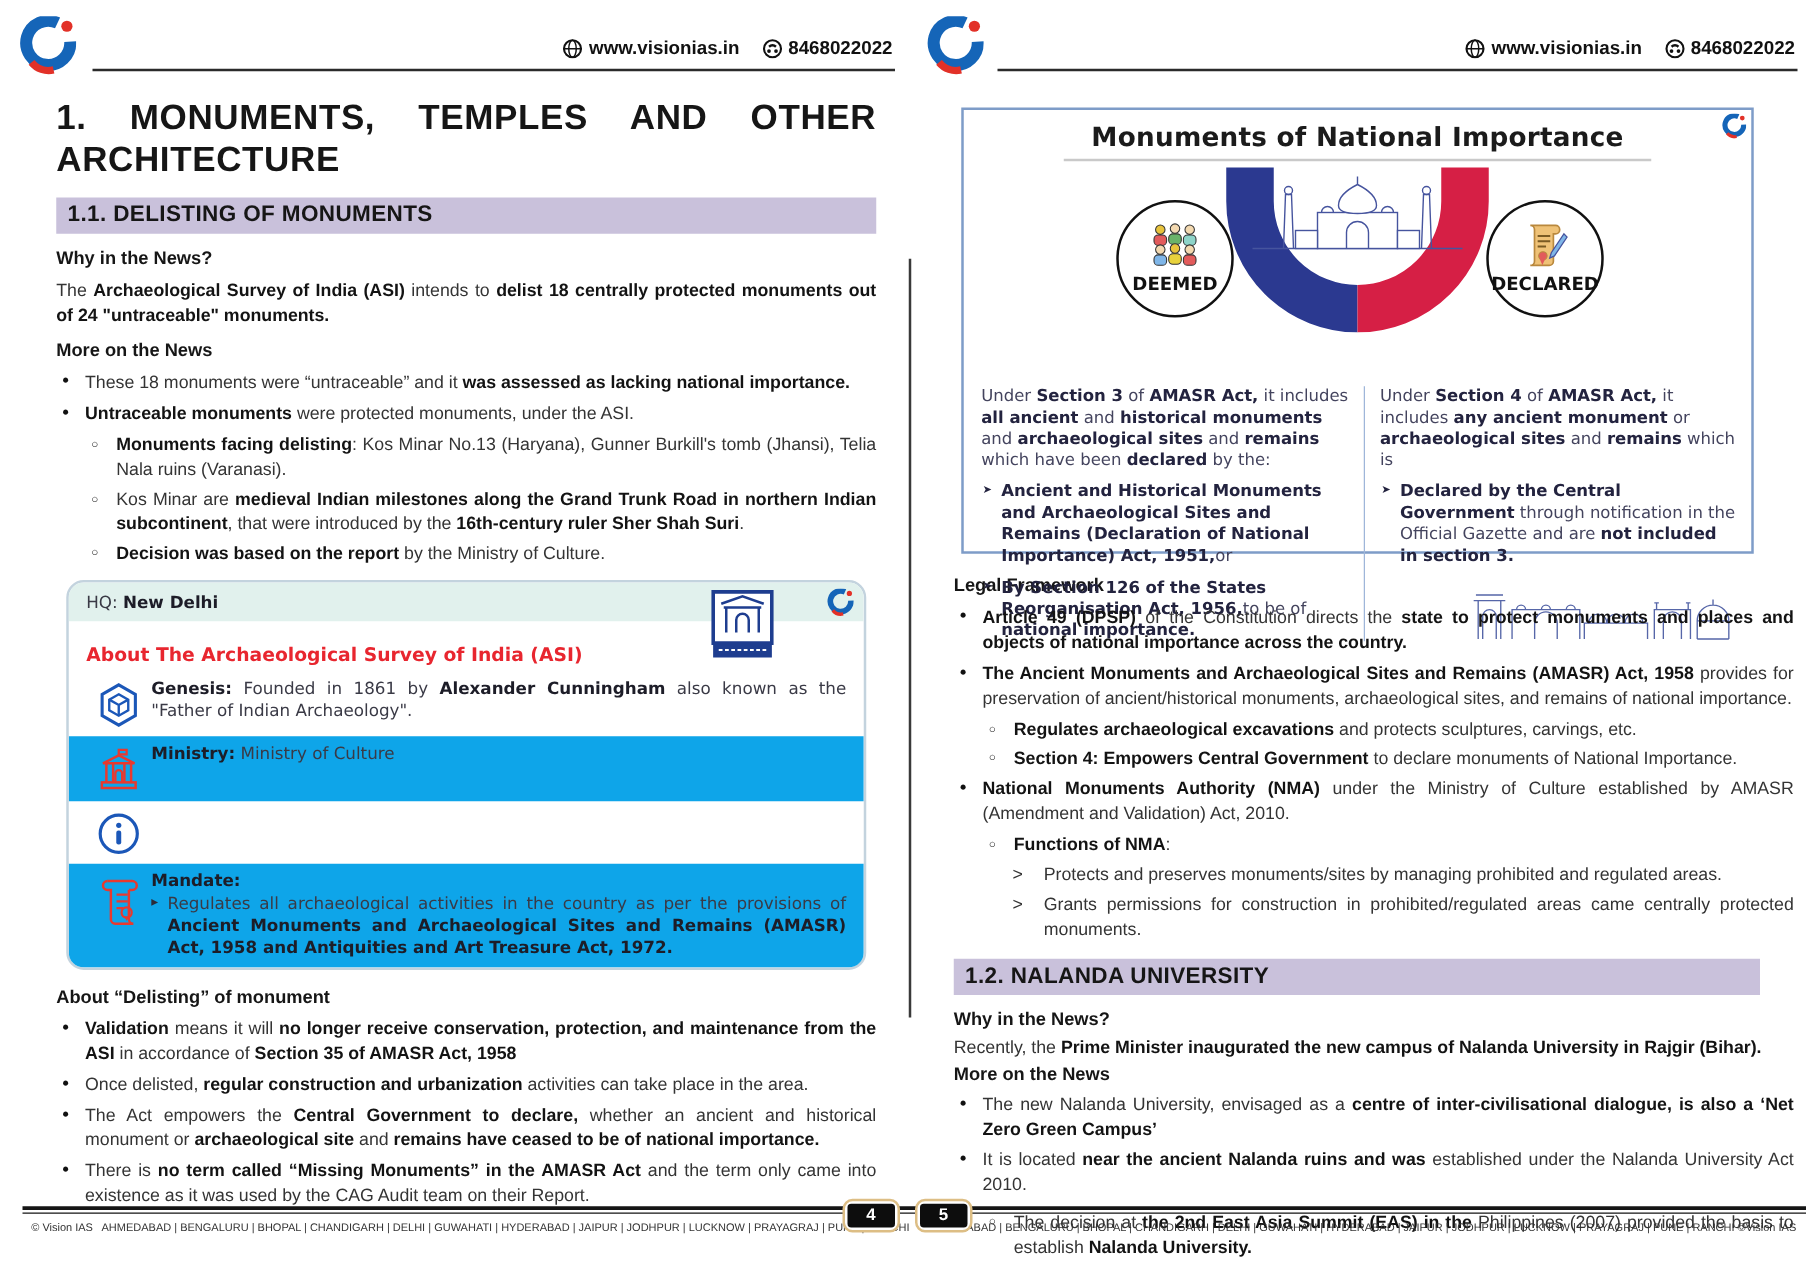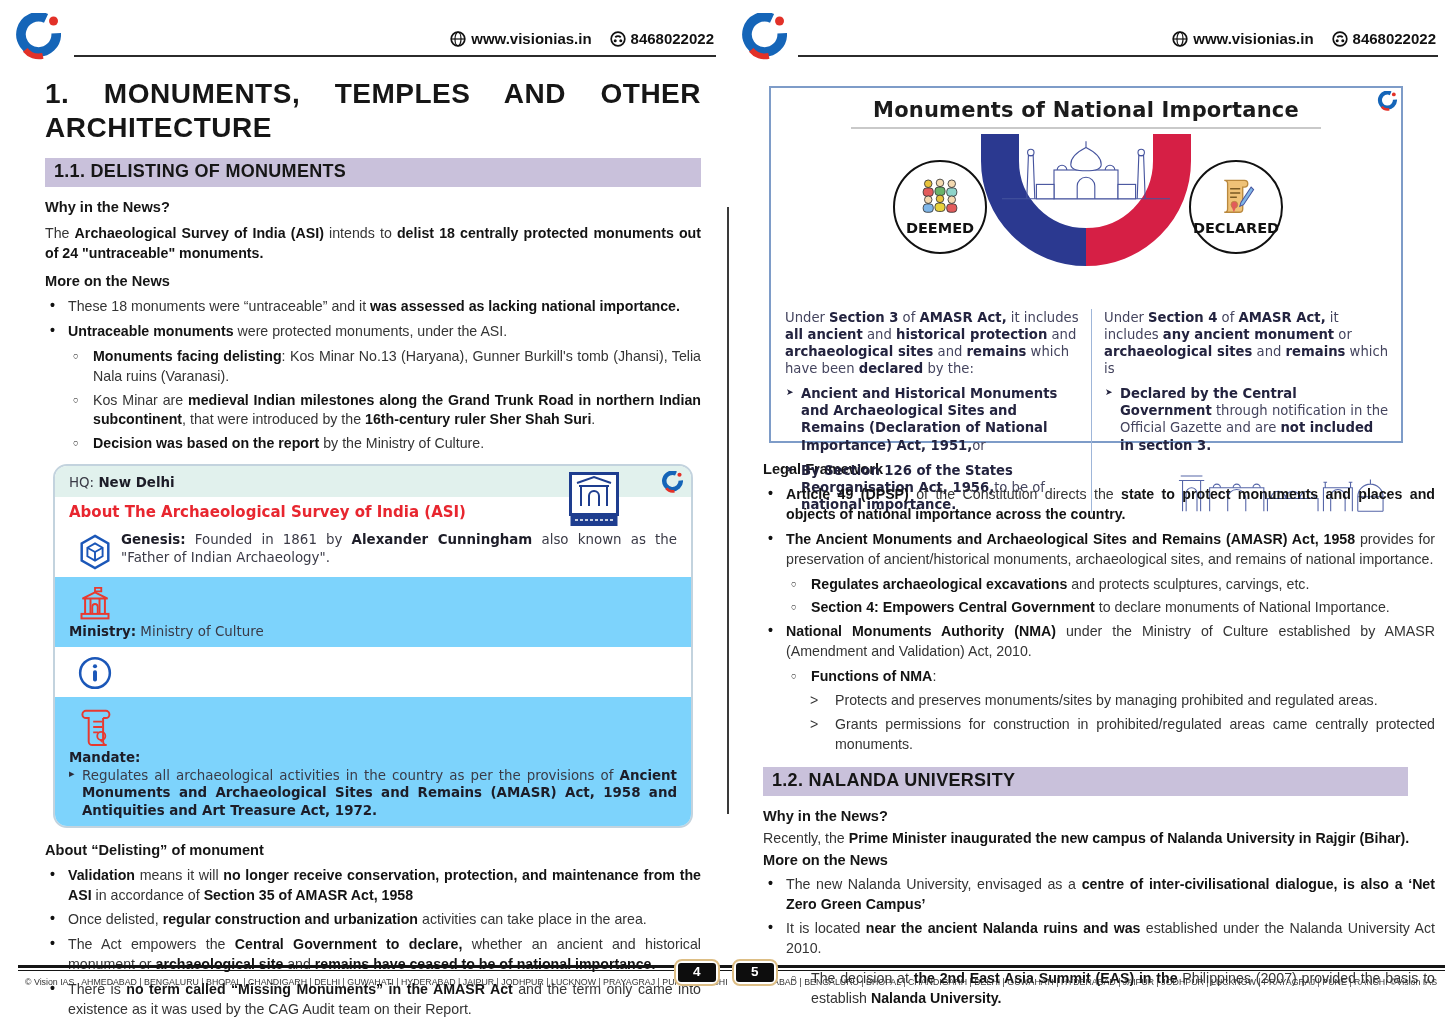--- a/index.html
+++ b/index.html
@@ -32,23 +32,23 @@
   .b3{position:relative;padding-left:72px;font-size:14.2px;line-height:1.40;
       text-align:justify;margin-bottom:4px;}
   .b3::before{content:">";position:absolute;left:47px;top:0;color:#333;}
 
   
   .asibox{position:relative;margin:10px 0 14px 8px;width:636px;border:2.5px solid #C3D3DE;
           border-radius:14px;background:#fff;overflow:hidden;
           font-family:"DejaVu Sans",sans-serif;font-size:13.4px;color:#3A3A46;}
   .asibox b{color:#1d1d28;}
   .asirow{display:flex;align-items:flex-start;padding:6px 14px;line-height:1.32;}
-  .asirow.mint{background:#7dd3fc;flex-direction:column;}
+  .asirow.mint{background:#0ea5e9;}
   .asi-hq{background:#E1F1ED;padding:9px 14px 7px;}
-  .asi-head{color:#E8262F;font-weight:bold;font-size:15px;padding:6px 14px 4px;}
+  .asi-head{color:#E8262F;font-weight:bold;font-size:15px;padding:6px 14px 4px;margin-top:12px;}
   .asi-ic{flex:none;width:52px;display:flex;justify-content:center;padding-top:2px;}
   .asi-tx{flex:1;text-align:justify;}
   .mi{position:relative;padding-left:13px;}
   .mi::before{content:"▸";position:absolute;left:0;top:0;color:#2b2b38;font-size:11px;}
   .asi-emblem{position:absolute;top:6px;right:72px;}
   .asibox .vlogo{top:5px;right:8px;}
 
   
   .mni{position:relative;margin-left:6px;width:634px;height:357px;border:2px solid #7E9CC8;
        background:#fff;font-family:"DejaVu Sans",sans-serif;color:#44445E;box-sizing:border-box;}
@@ -291,21 +291,21 @@
             <circle cx="24" cy="33" r="4" fill="#E25B5B" stroke="#B9883D"></circle>
             <path d="M21 36 l2.5 6 2.5-6" fill="#E25B5B"></path>
             <path d="M44 12 L32 30 l-1.5 5 4.5-2 L47 15 Z" fill="#7FB6E8" stroke="#46549E" stroke-width="1.2"></path>
           </svg>
           <div class="mni-label">DECLARED</div>
         </div>
       </div>
 
       <div class="mni-cols">
         <div class="mni-colL">
-          <div class="mni-intro">Under <b>Section 3</b> of <b>AMASR Act,</b> it includes <b>all ancient</b> and <b>historical protection</b> and <b>archaeological sites</b> and <b>remains</b> which have been <b>declared</b> by the:</div>
+          <div class="mni-intro">Under <b>Section 3</b> of <b>AMASR Act,</b> it includes <b>all ancient</b> and <b>historical monuments</b> and <b>archaeological sites</b> and <b>remains</b> which have been <b>declared</b> by the:</div>
           <div class="gi"><b>Ancient and Historical Monuments and Archaeological Sites and Remains (Declaration of National Importance) Act, 1951,</b>or</div>
           <div class="gi"><b>By Section 126 of the States Reorganisation Act, 1956,</b>to be of <b>national importance.</b></div>
         </div>
         <div class="mni-colR">
           <div class="mni-intro">Under <b>Section 4</b> of <b>AMASR Act,</b> it includes <b>any ancient monument</b> or <b>archaeological sites</b> and <b>remains</b> which is</div>
           <div class="gi"><b>Declared by the Central Government</b> through notification in the Official Gazette and are <b>not included in section 3.</b></div>
           <svg class="skyline" width="212" height="56" viewBox="0 0 230 62">
             <g fill="none" stroke="#5666A8" stroke-width="1.2">
               <path d="M6 60 V26 M26 60 V26 M2 26 H30 M4 21 H28 M10 60 V40 A6 6 0 0 1 22 40 V60"></path>
               <path d="M36 60 V34 H96 V60 M56 60 V46 A10 10 0 0 1 76 46 V60"></path>

